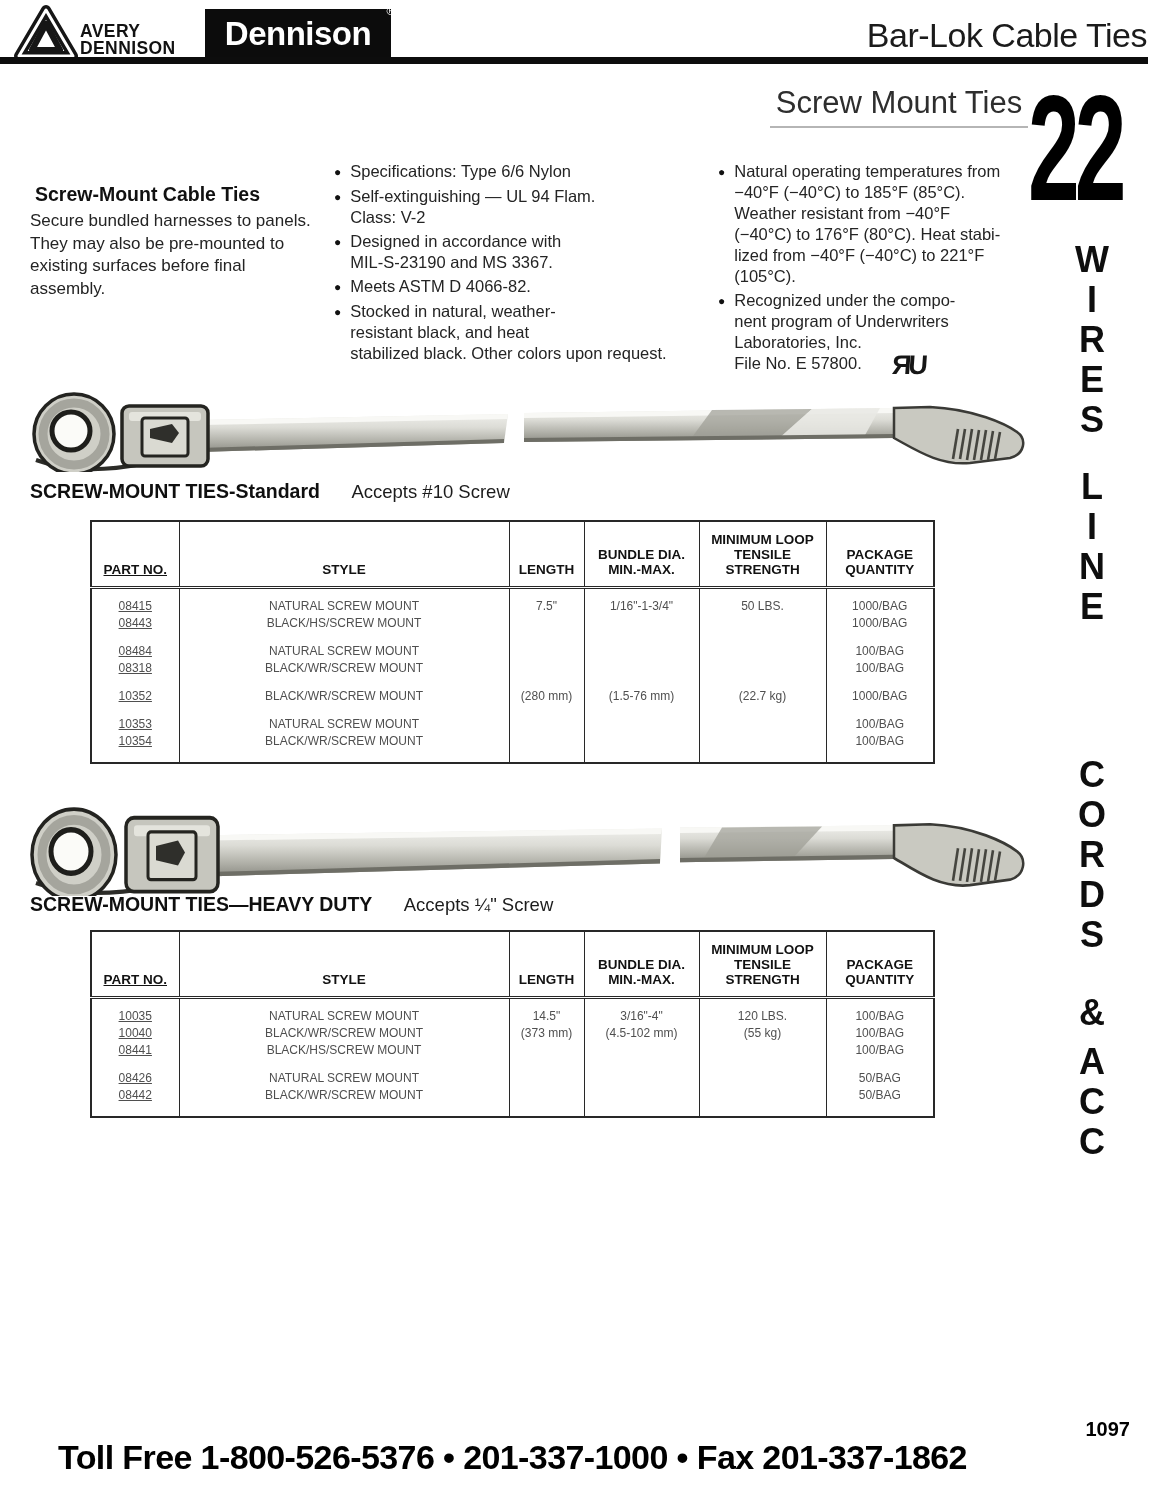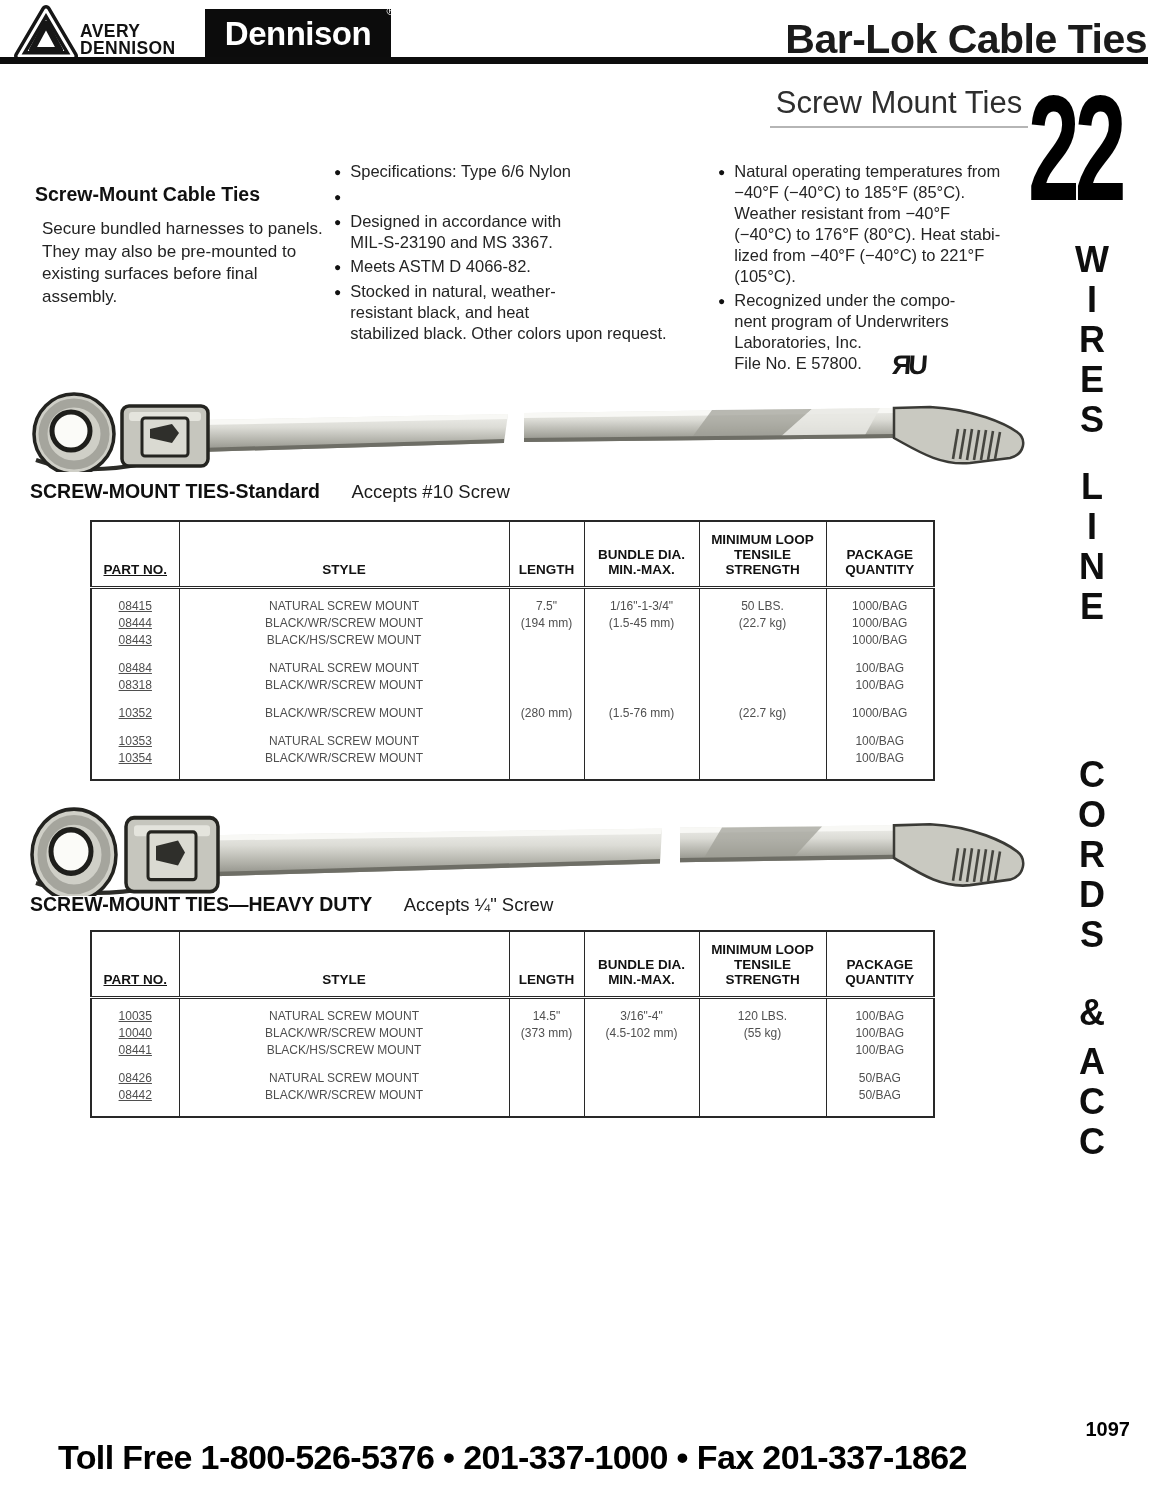--- a/index.html
+++ b/index.html
@@ -7,42 +7,42 @@
         font-family:"Liberation Sans",sans-serif;color:#1b1b1b;}
 
   
   .logo-triangle{position:absolute;left:13px;top:4px;}
   .brand-caps{position:absolute;left:80px;top:23px;font-weight:bold;font-size:17.5px;
               line-height:17px;letter-spacing:.4px;color:#121212;}
   .dennison-box{position:absolute;left:205px;top:9px;width:186px;height:49px;background:#0c0c0c;
                 color:#fff;display:flex;align-items:center;justify-content:center;
                 font-size:33px;font-weight:bold;letter-spacing:-.5px;}
   .dennison-reg{position:absolute;right:-3px;top:-4px;font-size:11px;font-weight:normal;}
-  .header-title{position:absolute;right:24px;top:16px;font-size:41px;font-weight:bold;letter-spacing:-.5px;}
+  .header-title{position:absolute;right:24px;top:16px;font-size:34px;font-weight:normal;letter-spacing:-.5px;}
   .top-rule{position:absolute;left:0;top:57px;width:1148px;height:7px;background:#0d0d0d;}
 
   .subtitle{position:absolute;left:768px;top:85px;width:262px;text-align:center;
             font-size:31px;color:#2e2e2e;}
   .subtitle-rule{position:absolute;left:770px;top:126px;width:258px;height:2px;background:#b5b5b5;}
   .chapter-number{position:absolute;left:1028px;top:90px;font-size:150px;font-weight:bold;
                   line-height:.78;letter-spacing:-8px;transform:scaleX(.62);transform-origin:left top;color:#000;}
 
   
   .sidebar{position:absolute;left:1060px;top:240px;width:64px;text-align:center;
            font-weight:bold;font-size:36px;line-height:40px;color:#0e0e0e;}
   .sidebar .word{margin:0;}
   .sidebar .word:nth-child(2){margin-top:27px;}
   .sidebar .word:nth-child(3){margin-top:128px;}
   .sidebar .word:nth-child(4){margin-top:38px;}
   .sidebar .word:nth-child(5){margin-top:9px;}
 
   
   .intro-left{position:absolute;left:30px;top:183px;width:308px;}
   .intro-left h3{margin:0 0 4px 5px;font-size:19.5px;color:#111;}
-  .intro-left p{margin:12px;font-size:17px;line-height:22.5px;color:#242424;white-space:pre-line;}
+  .intro-left p{margin:0;font-size:17px;line-height:22.5px;color:#242424;white-space:pre-line;}
   .blist{position:absolute;margin:0;padding:0;list-style:none;}
   .blist li{display:flex;gap:9px;margin:0 0 3px 0;}
   .blist .dot{font-size:12px;line-height:21px;padding-top:1px;color:#111;}
   .blist .btxt{font-size:16.5px;line-height:21px;color:#242424;white-space:pre-line;}
   .intro-mid{left:334px;top:161px;width:385px;}
   .intro-right{left:718px;top:161px;width:332px;}
   .ulmark{font-weight:bold;font-size:27px;letter-spacing:-3px;margin-left:26px;
           vertical-align:-5px;color:#161616;display:inline-block;transform:skewX(-4deg);}
 
   
@@ -141,20 +141,22 @@
 existing surfaces before final
 assembly.</p>
   </div>
   <ul class="blist intro-mid">
       <li>
         <span class="dot">●</span>
         <span class="btxt">Specifications: Type 6/6 Nylon</span>
       </li>
       <li>
         <span class="dot">●</span>
+        <span class="btxt">Self-extinguishing — UL 94 Flam.
+Class: V-2</span>
       </li>
       <li>
         <span class="dot">●</span>
         <span class="btxt">Designed in accordance with
 MIL-S-23190 and MS 3367.</span>
       </li>
       <li>
         <span class="dot">●</span>
         <span class="btxt">Meets ASTM D 4066-82.</span>
       </li>
@@ -264,28 +266,20 @@
           <td style="height: 9px;"></td>
           <td style="height: 9px;"></td>
           <td style="height: 9px;"></td>
         </tr>
         <tr>
           <td>08415</td>
           <td>NATURAL SCREW MOUNT</td>
           <td>7.5"</td>
           <td>1/16"-1-3/4"</td>
           <td>50 LBS.</td>
-          <td>1000/BAG</td>
-        </tr>
-        <tr>
-          <td>08444</td>
-          <td>BLACK/WR/SCREW MOUNT</td>
-          <td>(194 mm)</td>
-          <td>(1.5-45 mm)</td>
-          <td>(22.7 kg)</td>
           <td>1000/BAG</td>
         </tr>
         <tr>
           <td>08443</td>
           <td>BLACK/HS/SCREW MOUNT</td>
           <td></td>
           <td></td>
           <td></td>
           <td>1000/BAG</td>
         </tr>

